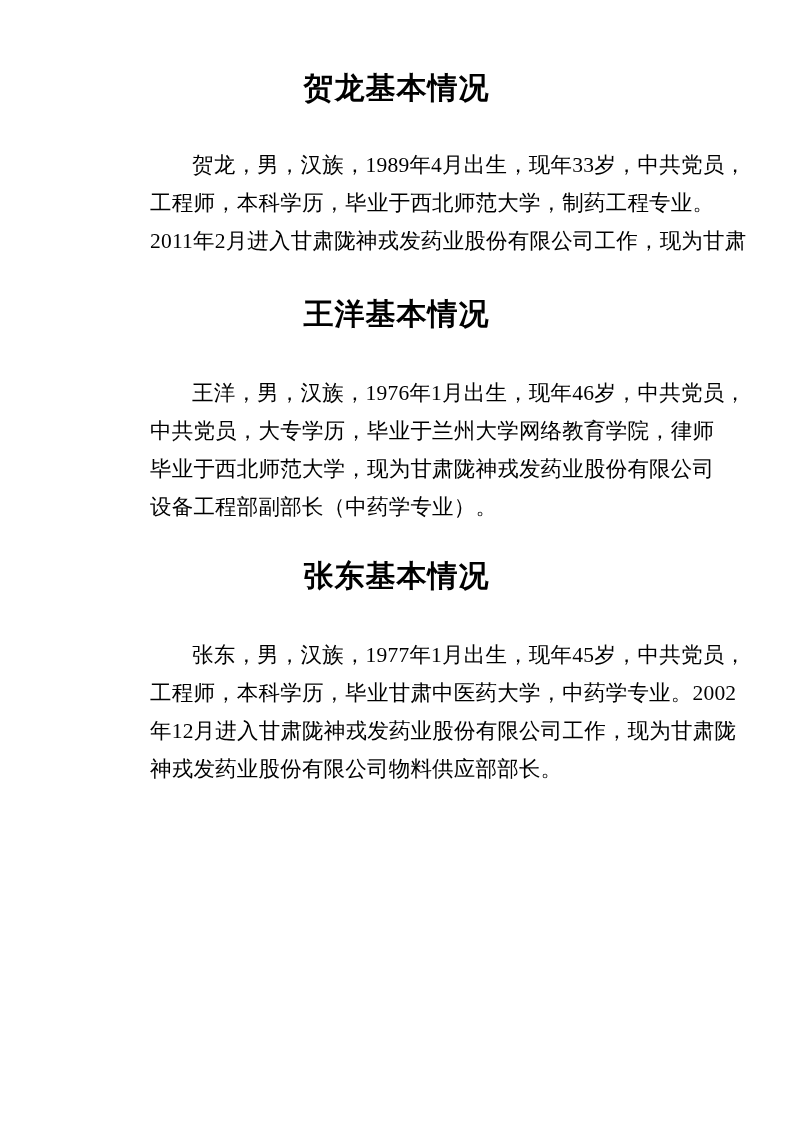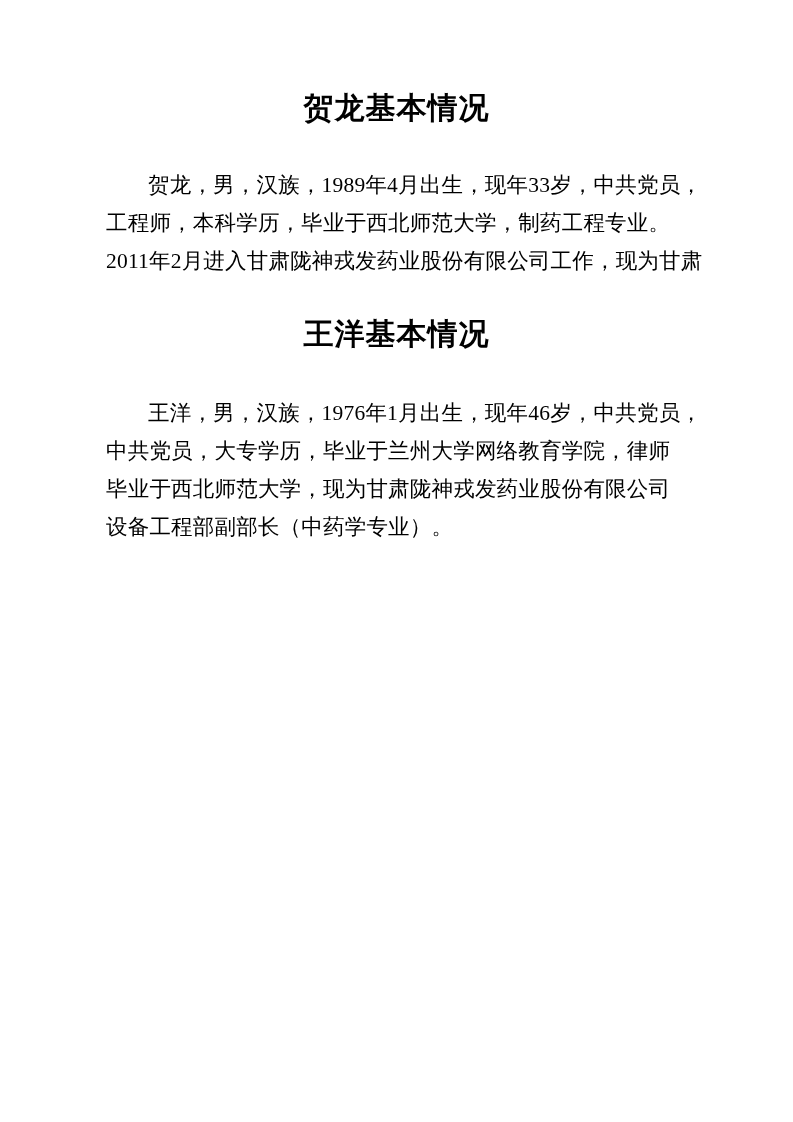--- a/index.html
+++ b/index.html
@@ -6,21 +6,21 @@
     margin: 0;
     padding: 0;
     background: #ffffff;
   }
   .page {
     position: relative;
     width: 793px;
     height: 1122px;
     background: #ffffff;
     box-sizing: border-box;
-    padding: 90px 106px 0 106px;
+    padding: 70px 106px 0 106px;
     overflow: hidden;
     color: #000000;
     font-family: "Liberation Serif", serif;
   }
   .section-title {
     margin: 0;
     text-align: center;
     font-family: "Liberation Sans", sans-serif;
     font-weight: 700;
     font-size: 30px;
@@ -30,20 +30,21 @@
   }
   .section-body {
     margin: 0;
     font-size: 21.5px;
     line-height: 38px;
     color: #000000;
   }
   .para-line {
     white-space: nowrap;
     letter-spacing: 0.2px;
+    margin-left: 44px;
   }
   .para-line.first-line {
     text-indent: 42px;
   }
   
   .sec-1 .section-title { margin-bottom: 40px; }
   .sec-2 .section-title { margin-top: 36px; margin-bottom: 42px; }
   .sec-3 .section-title { margin-top: 32px; margin-bottom: 42px; }
 </style>
 </head>
@@ -63,14 +64,23 @@
   <section class="sec-2">
     <h2 class="section-title">王洋基本情况</h2>
     <div class="section-body">
       <div class="para-line first-line">王洋，男，汉族，1976年1月出生，现年46岁，中共党员，</div>
       <div class="para-line">中共党员，大专学历，毕业于兰州大学网络教育学院，律师</div>
       <div class="para-line">毕业于西北师范大学，现为甘肃陇神戎发药业股份有限公司</div>
       <div class="para-line">设备工程部副部长（中药学专业）。</div>
     </div>
   </section>
 
+  <section class="sec-3">
+    <h2 class="section-title">张东基本情况</h2>
+    <div class="section-body">
+      <div class="para-line first-line">张东，男，汉族，1977年1月出生，现年45岁，中共党员，</div>
+      <div class="para-line">工程师，本科学历，毕业甘肃中医药大学，中药学专业。2002</div>
+      <div class="para-line">年12月进入甘肃陇神戎发药业股份有限公司工作，现为甘肃陇</div>
+      <div class="para-line">神戎发药业股份有限公司物料供应部部长。</div>
+    </div>
+  </section>
 
 </div>
 
 </body></html>

